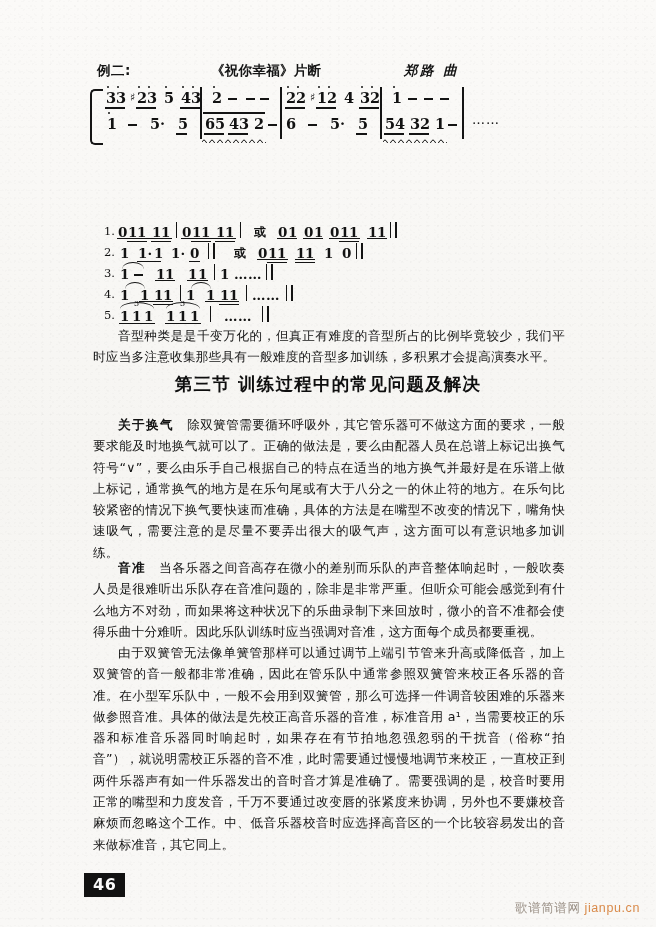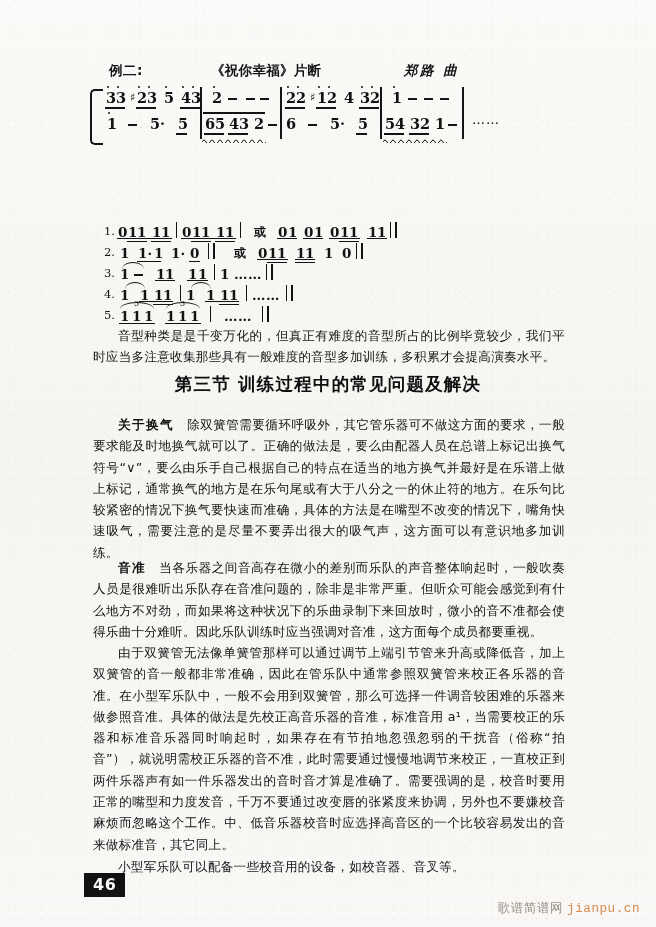--- a/index.html
+++ b/index.html
@@ -25,21 +25,21 @@
     background-size:7px 7px,9px 9px,11px 11px,8px 8px,100% 100%;
     pointer-events:none;
   }
   .page{position:absolute;inset:0;}
 
   
   .ex-head{
     position:absolute;left:93px;top:62px;width:470px;height:20px;
     font-size:13.5px;font-weight:bold;color:#151515;
   }
-  .ex-head .ex-label{position:absolute;left:16px;top:0;letter-spacing:.5px;}
+  .ex-head .ex-label{position:absolute;left:4px;top:0;letter-spacing:.5px;}
   .ex-head .ex-title{position:absolute;left:118px;top:0;letter-spacing:.3px;}
   .ex-head .ex-composer{position:absolute;left:311px;top:0;letter-spacing:2.5px;font-style:italic;}
 
   
   .score{
     position:absolute;left:90px;top:88px;width:380px;height:56px;
     font-family:"DejaVu Serif","Liberation Serif",serif;
   }
   .brace{
     position:absolute;left:0;top:1px;width:11px;height:52px;
@@ -103,21 +103,21 @@
     font-size:16px;font-weight:bold;
     padding:2px 9px 3px 9px;
     letter-spacing:.5px;
     font-family:"DejaVu Sans","Liberation Sans",sans-serif;
   }
 
   
   .watermark{
     position:absolute;right:16px;bottom:10px;
     font-size:12.5px;letter-spacing:.6px;
-    font-family:Liberation Mono, monospace;
+    font-family:Liberation Sans, sans-serif;
     white-space:nowrap;
   }
   .watermark .wm-cn{color:#9a9086;}
   .watermark .wm-en{color:#d98a4a;margin-left:4px;}
 </style>
 </head>
 <body>
 
 <div class="paper-grain"></div>
 
@@ -382,23 +382,20 @@
 
   <div class="para indent" style="top:414px;">
     <span class="lead">关于换气</span><span class="gap"></span><span>除双簧管需要循环呼吸外，其它管乐器可不做这方面的要求，一般要求能及时地换气就可以了。正确的做法是，要么由配器人员在总谱上标记出换气符号“∨”，要么由乐手自己根据自己的特点在适当的地方换气并最好是在乐谱上做上标记，通常换气的地方是在乐句尾或有大于八分之一的休止符的地方。在乐句比较紧密的情况下换气要快速而准确，具体的方法是在嘴型不改变的情况下，嘴角快速吸气，需要注意的是尽量不要弄出很大的吸气声，这方面可以有意识地多加训练。</span>
   </div>
 
   <div class="para indent" style="top:642px;">
     <span>由于双簧管无法像单簧管那样可以通过调节上端引节管来升高或降低音，加上双簧管的音一般都非常准确，因此在管乐队中通常参照双簧管来校正各乐器的音准。在小型军乐队中，一般不会用到双簧管，那么可选择一件调音较困难的乐器来做参照音准。具体的做法是先校正高音乐器的音准，标准音用 a¹，当需要校正的乐器和标准音乐器同时响起时，如果存在有节拍地忽强忽弱的干扰音（俗称“拍音”），就说明需校正乐器的音不准，此时需要通过慢慢地调节来校正，一直校正到两件乐器声有如一件乐器发出的音时音才算是准确了。需要强调的是，校音时要用正常的嘴型和力度发音，千万不要通过改变唇的张紧度来协调，另外也不要嫌校音麻烦而忽略这个工作。中、低音乐器校音时应选择高音区的一个比较容易发出的音来做标准音，其它同上。</span>
   </div>
 
 
-  <div class="para indent" style="top:856px;">
-    <span>小型军乐队可以配备一些校音用的设备，如校音器、音叉等。</span>
-  </div>
 
   <div class="pageno">46</div>
 
   <div class="watermark">
     <span class="wm-cn">歌谱简谱网</span><span class="wm-en">jianpu.cn</span>
   </div>
 
 </div>
 
 </body></html>

